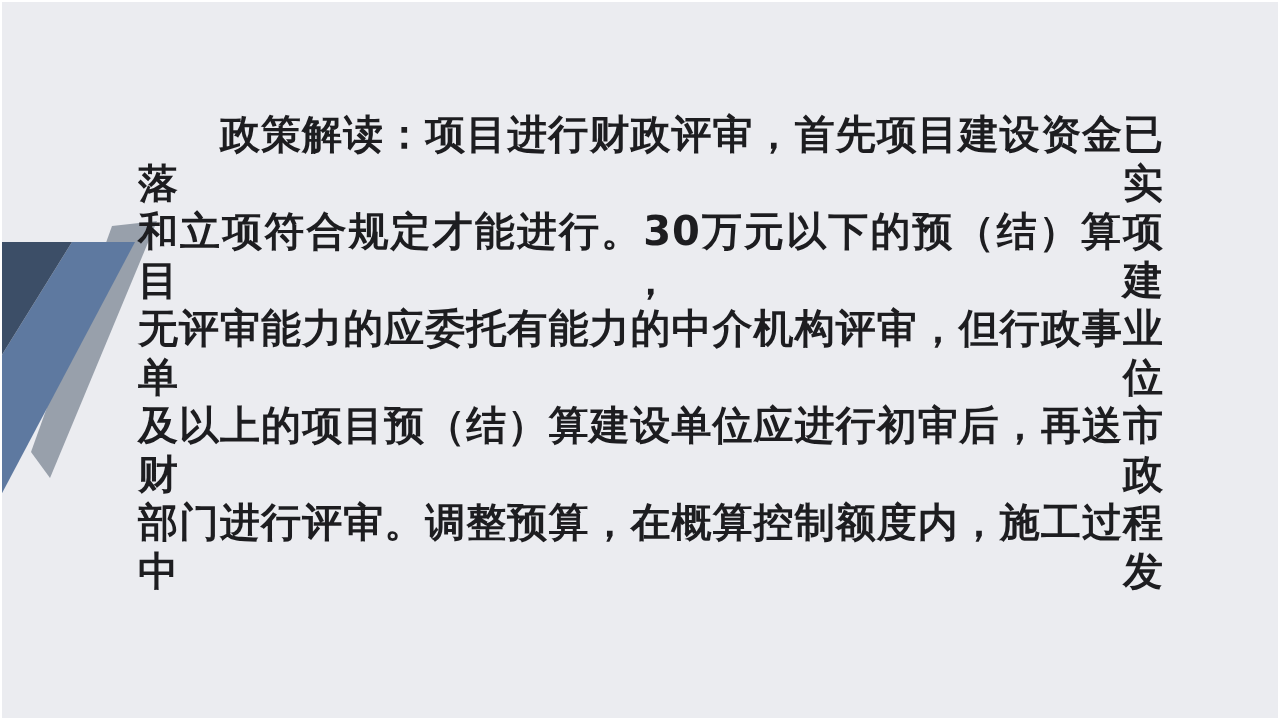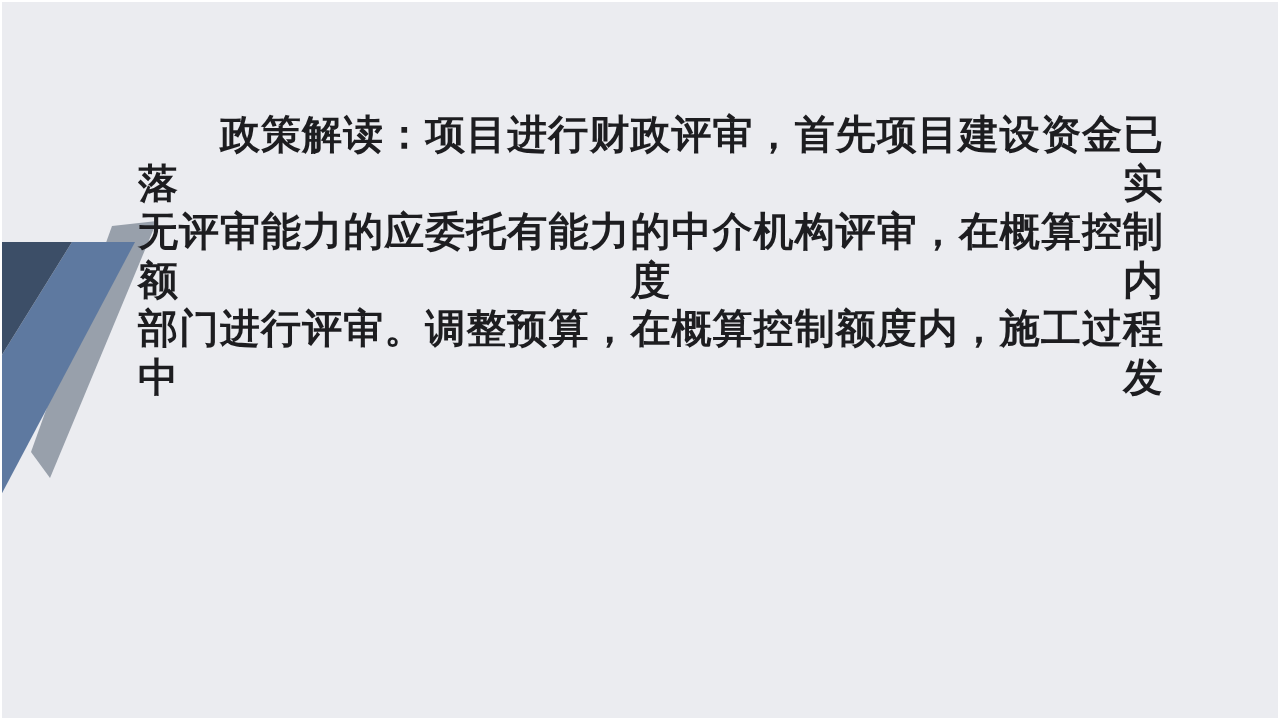--- a/index.html
+++ b/index.html
@@ -62,19 +62,21 @@
 
       <polygon points="112,226 157,221 50,478 31,452" fill="#98a0ab"></polygon>
 
       <polygon points="72,242 135,242 0,497 0,358" fill="#5e79a0"></polygon>
 
       <polygon points="0,242 72,242 0,358" fill="#3c4e67"></polygon>
     </svg>
 
     <div class="text-block">
       <div class="para-line first">政策解读：项目进行财政评审，首先项目建设资金已落实</div>
-      <div class="para-line">无评审能力的应委托有能力的中介机构评审，在概算控制额度内</div>
+      <div class="para-line">和立项符合规定才能进行。30万元以下的预（结）算项目，建</div>
+      <div class="para-line">无评审能力的应委托有能力的中介机构评审，但行政事业单位</div>
+      <div class="para-line">及以上的项目预（结）算建设单位应进行初审后，再送市财政</div>
       <div class="para-line">部门进行评审。调整预算，在概算控制额度内，施工过程中发</div>
 
     </div>
 
   </div>
 </div>
 
 </body></html>

